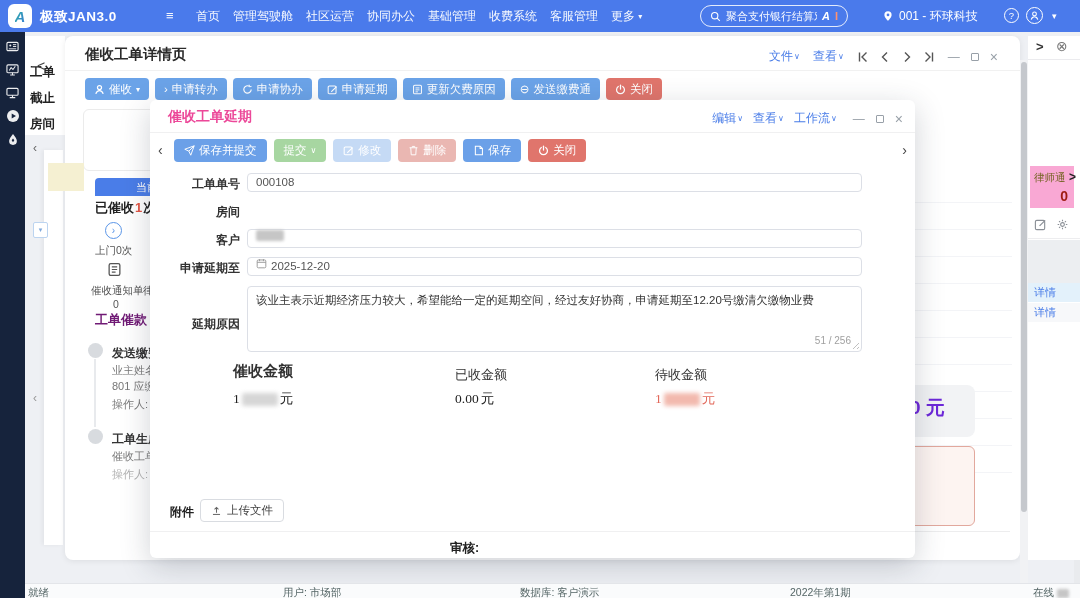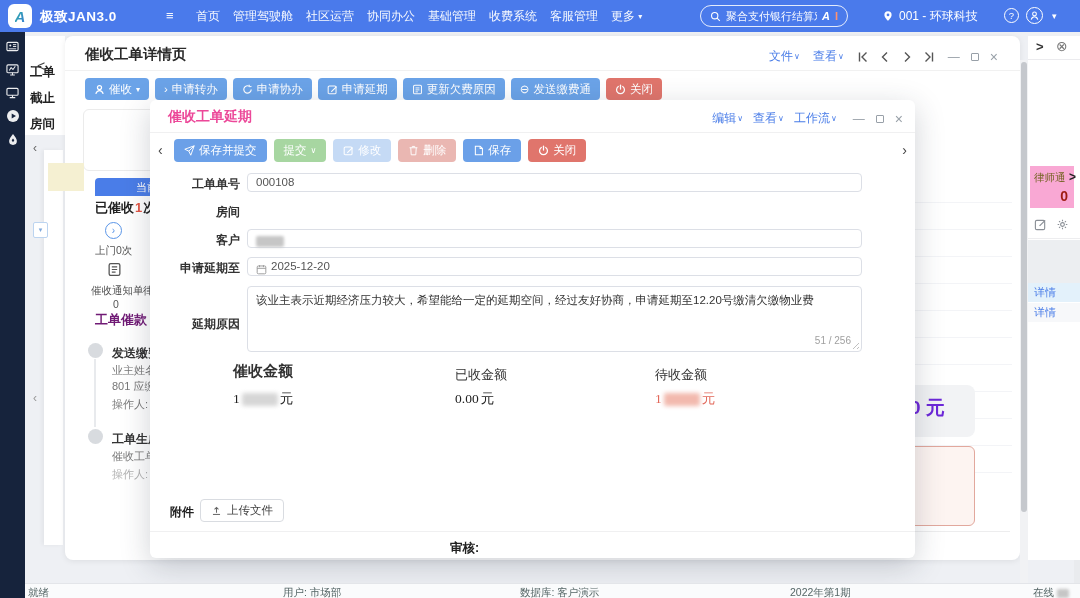--- a/index.html
+++ b/index.html
@@ -89,21 +89,21 @@
 
 .dialog{position:absolute;left:150px;top:100px;width:765px;height:458px;background:#fff;border-radius:6px;box-shadow:0 8px 30px rgba(40,50,70,.22);z-index:20}
 .d-title{position:absolute;left:18px;top:8px;font-size:14px;font-weight:bold;color:#ec4899}
 .d-menus{position:absolute;right:12px;top:10px;display:flex;align-items:center;gap:10px}
 .d-hr{position:absolute;left:0;top:32px;width:765px;height:1px;background:#f0f0f1}
 .d-chev{position:absolute;top:42px;font-size:14px;color:#444;cursor:pointer}
 .dtoolbar{position:absolute;left:24px;top:39px;display:flex;gap:7px}
 .dbtn{height:23px;border:none;border-radius:4px;display:inline-flex;align-items:center;gap:4px;padding:0 10px;font-size:11.5px;color:#fff;cursor:pointer;white-space:nowrap}
 .b-blue{background:#6ba0e8}.b-green{background:#a7d6a1}.b-lblue{background:#c5daf5}.b-lred{background:#eab7b2}.b-red{background:#e0756c}
 .dlabel{position:absolute;left:20px;width:70px;text-align:right;font-size:12px;font-weight:600;color:#333;white-space:nowrap}
-.dinput{position:absolute;left:97px;width:615px;height:19px;border:1px solid #dcdfe6;border-radius:4px;font-size:11.5px;color:#555;line-height:17px;padding:0 8px;background:#fff;display:flex;align-items:flex-end;gap:4px}
+.dinput{position:absolute;left:97px;width:615px;height:19px;border:1px solid #dcdfe6;border-radius:4px;font-size:11.5px;color:#555;line-height:17px;padding:0 8px;background:#fff;display:flex;align-items:flex-start;gap:4px}
 .dtext{position:absolute;left:97px;top:186px;width:615px;height:66px;border:1px solid #dcdfe6;border-radius:4px;padding:5px 8px;font-size:11.5px;color:#333;line-height:1.55}
 .d-counter{position:absolute;right:10px;bottom:3px;font-size:10px;color:#a0a0a0}
 .d-resize{position:absolute;right:2px;bottom:2px;width:7px;height:7px;background:repeating-linear-gradient(135deg,transparent 0 2px,#c0c0c0 2px 3px);clip-path:polygon(100% 0,100% 100%,0 100%);cursor:nwse-resize}
 .amt-l1{position:absolute;font-family:"Liberation Serif","DejaVu Serif",serif;font-size:15px;font-weight:600;color:#333}
 .amt-l{position:absolute;font-family:"Liberation Serif","DejaVu Serif",serif;font-size:13px;color:#333}
 .amt-v{position:absolute;font-family:"Liberation Serif","DejaVu Serif",serif;font-size:13.5px;color:#222;display:flex;align-items:center;gap:2px}
 .amt-v.redv{color:#e2685a}
 .d-attach{position:absolute;left:20px;top:404px;font-size:12px;font-weight:bold;color:#222}
 .d-upload{position:absolute;left:50px;top:399px;height:23px;border:1px solid #d9dce1;border-radius:4px;background:#fff;display:inline-flex;align-items:center;gap:5px;padding:0 10px;font-size:11.5px;color:#444;cursor:pointer}
 .d-hr2{position:absolute;left:0;top:431px;width:765px;height:1px;background:#f0f0f1}

